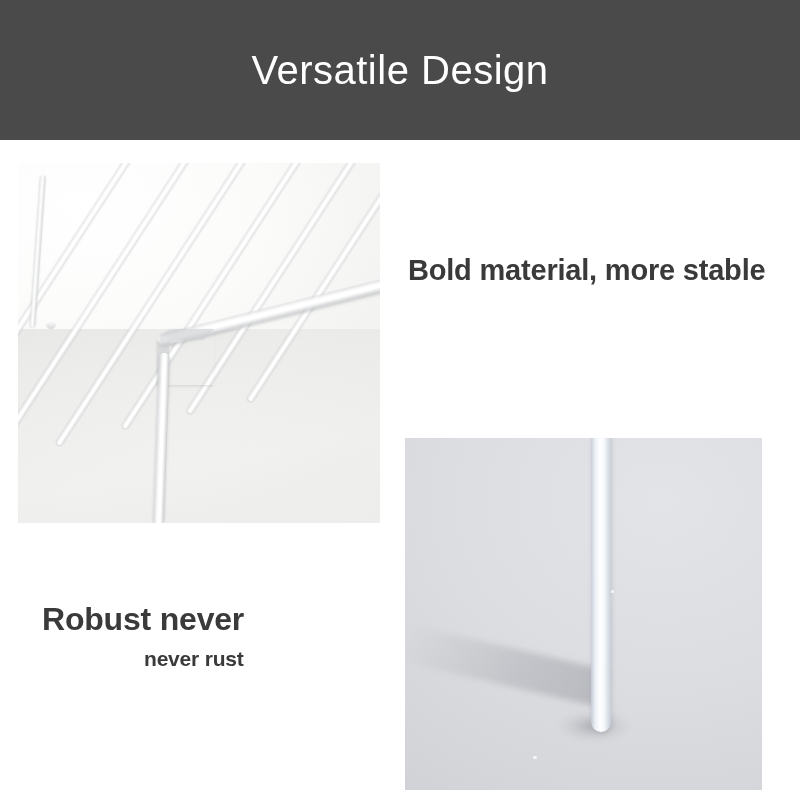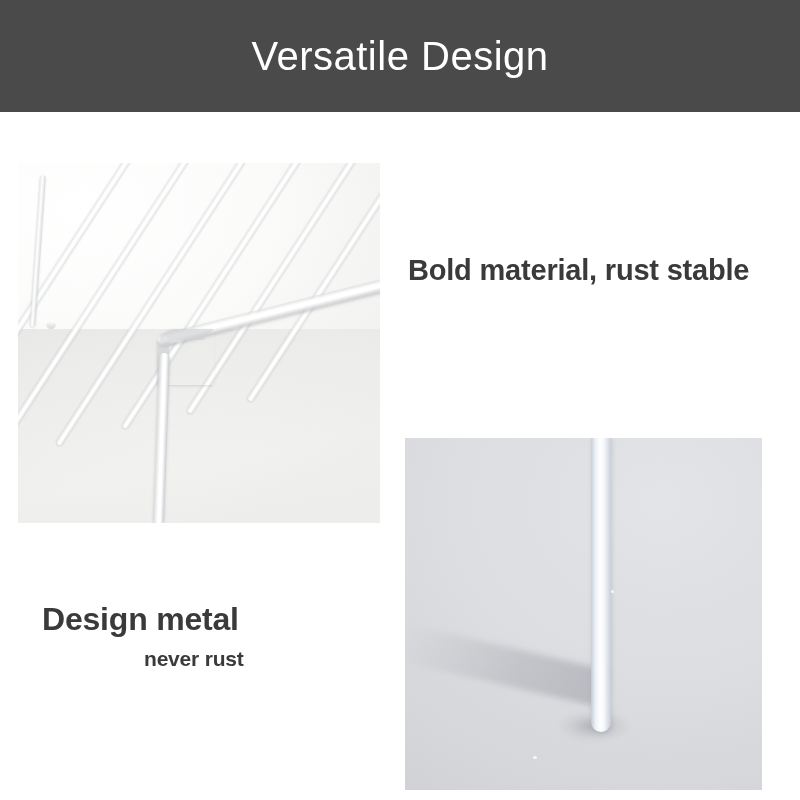--- a/index.html
+++ b/index.html
@@ -15,21 +15,21 @@
     font-family: "Liberation Sans", sans-serif;
     background: #ffffff;
   }
 
   
   .banner {
     position: absolute;
     left: 0;
     top: 0;
     width: 800px;
-    height: 112px;
+    height: 140px;
     background: #4a4a4a;
     display: flex;
     align-items: center;
     justify-content: center;
   }
   .banner-title {
     color: #ffffff;
     font-family: "Liberation Sans", sans-serif;
     font-size: 40px;
     font-weight: 400;
@@ -205,28 +205,28 @@
   <div class="rack-frame-bar" style="left:140px; top:172px; width:260px; height:12px; transform: rotate(-14deg); transform-origin: left center;"></div>
 
   <div class="rack-elbow" style="left:140px; top:166px; width:34px; height:34px; border-width:11px; border-radius:18px 0 0 0;"></div>
 
   <div class="rack-corner-leg" style="left:141px; top:190px; width:11px; height:172px; transform: rotate(2deg); transform-origin: top center;"></div>
 
   <div class="rack-back-leg" style="left:22px; top:12px; width:6px; height:152px; transform: rotate(4deg); transform-origin: top center;"></div>
   <div class="rack-back-foot" style="left:28px; top:158px; width:10px; height:8px;"></div>
 </div>
 
-<div class="caption caption-bold-material">Bold material, rust stable</div>
+<div class="caption caption-bold-material">Bold material, more stable</div>
 
 <div class="photo photo-leg">
   <div class="leg-bg"></div>
 
   <div class="leg-shadow" style="left:-6px; top:232px; width:206px; height:38px; transform: rotate(13deg); transform-origin: right center;"></div>
   <div class="leg-contact-shadow" style="left:152px; top:272px; width:74px; height:32px;"></div>
 
   <div class="leg-rod" style="left:186px; top:-2px; width:20px; height:296px;"></div>
 
   <div class="leg-speck" style="left:206px; top:152px; width:3px; height:3px;"></div>
   <div class="leg-speck" style="left:128px; top:318px; width:4px; height:3px;"></div>
 </div>
 
-<div class="caption caption-robust-metal">Design metal</div>
+<div class="caption caption-robust-metal">Robust never</div>
 <div class="caption caption-never-rust">never rust</div>
 
 </body></html>

